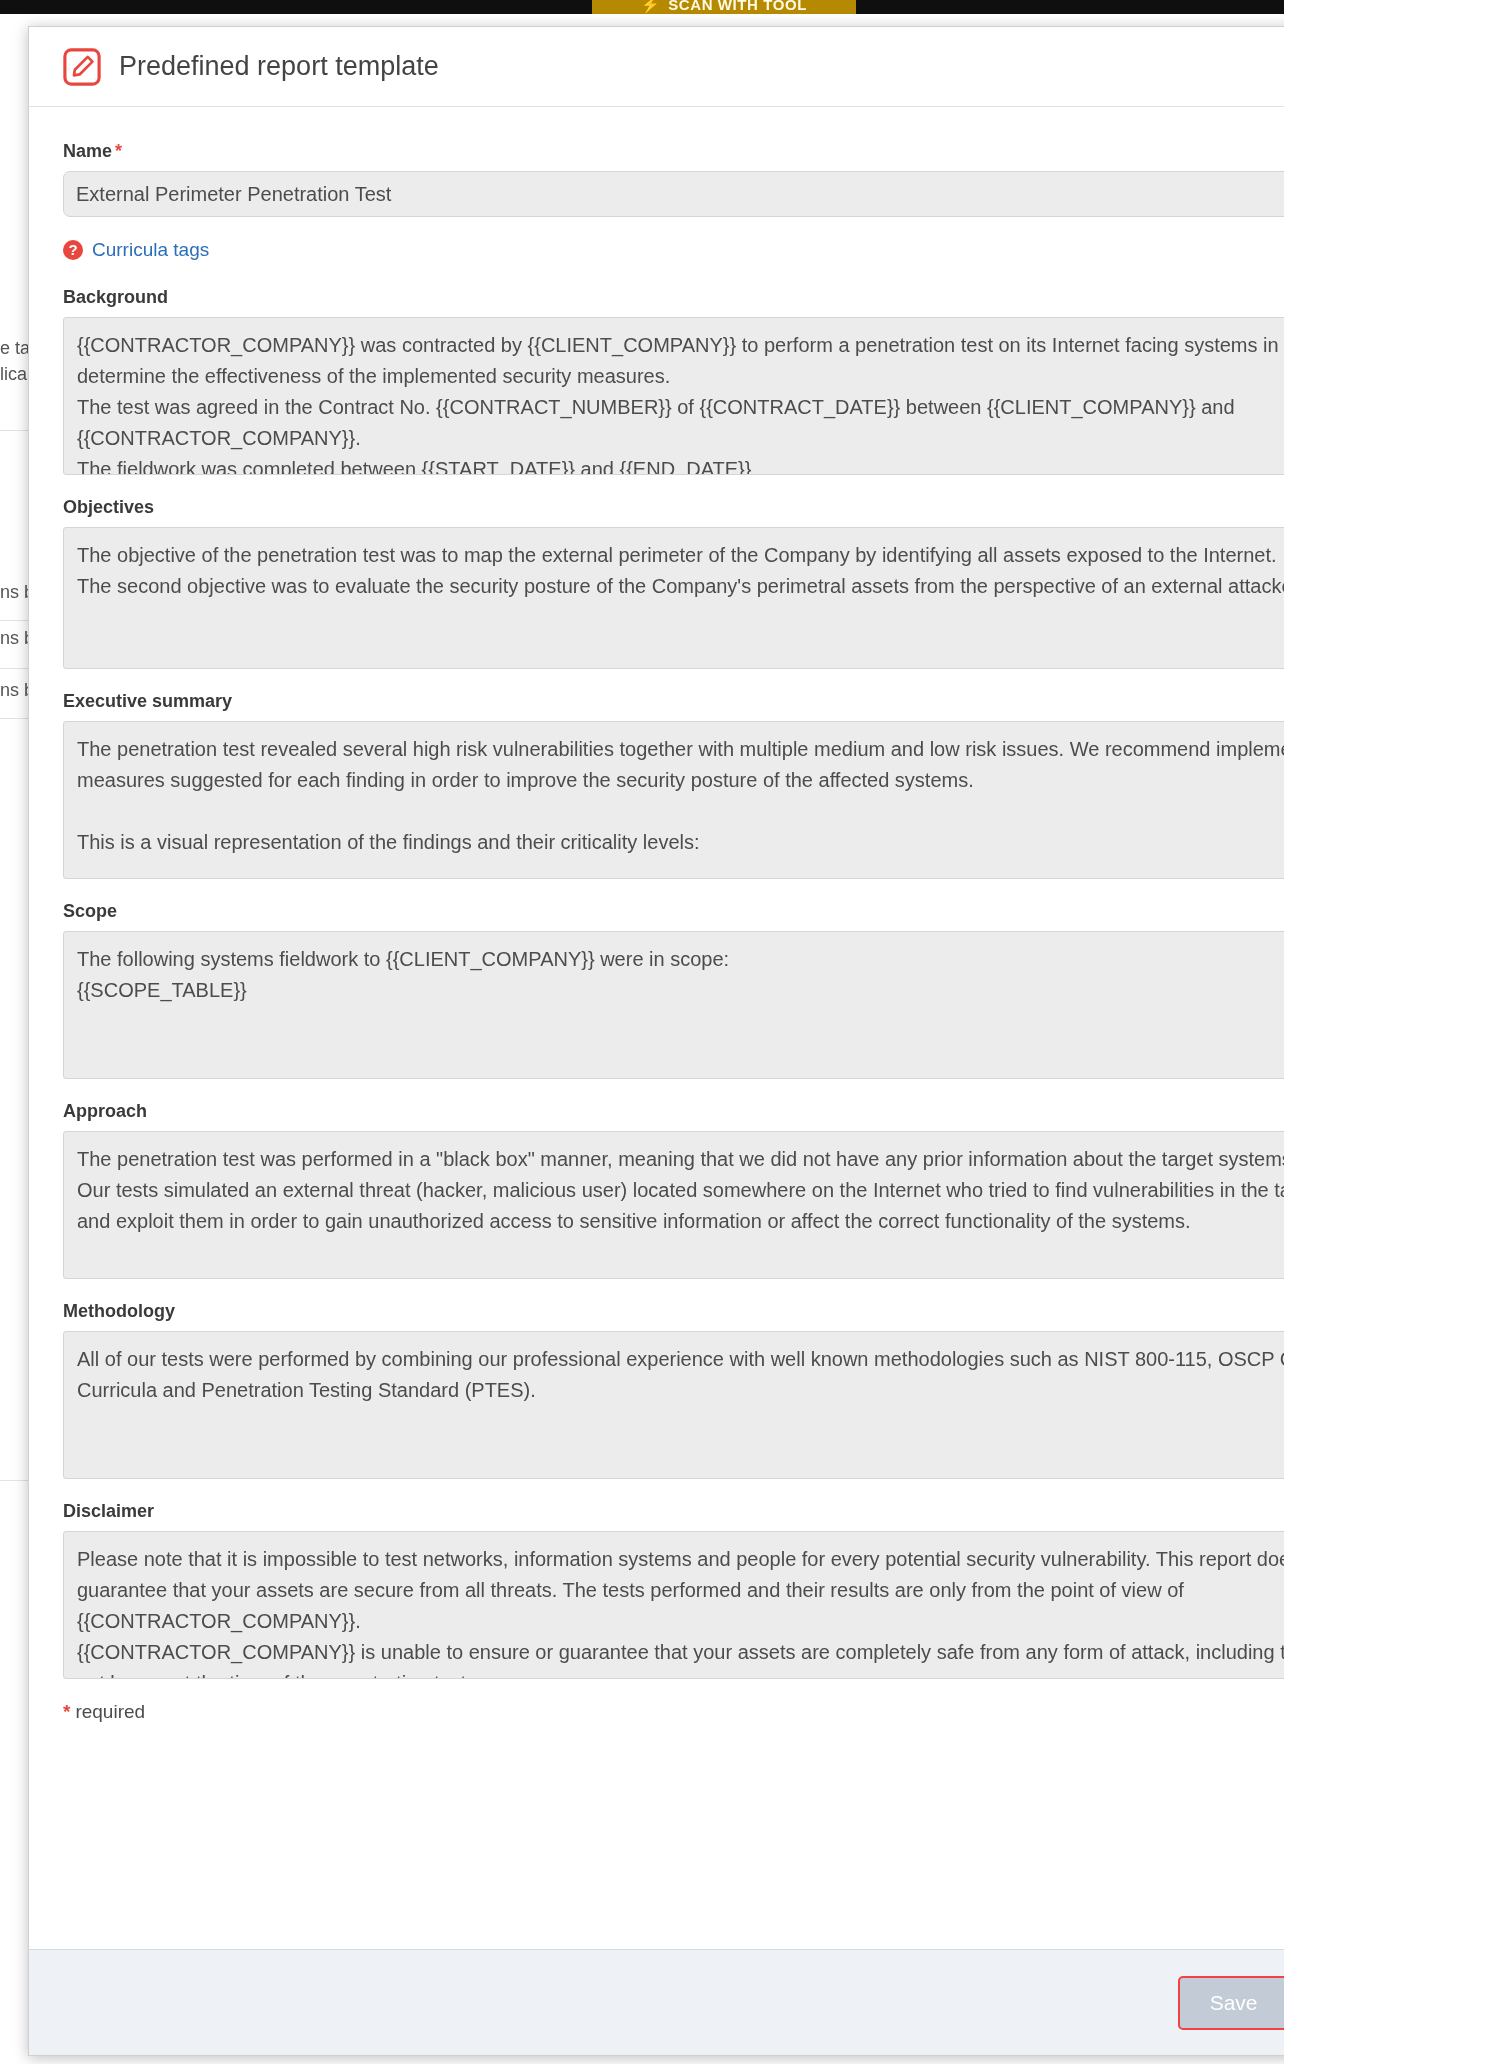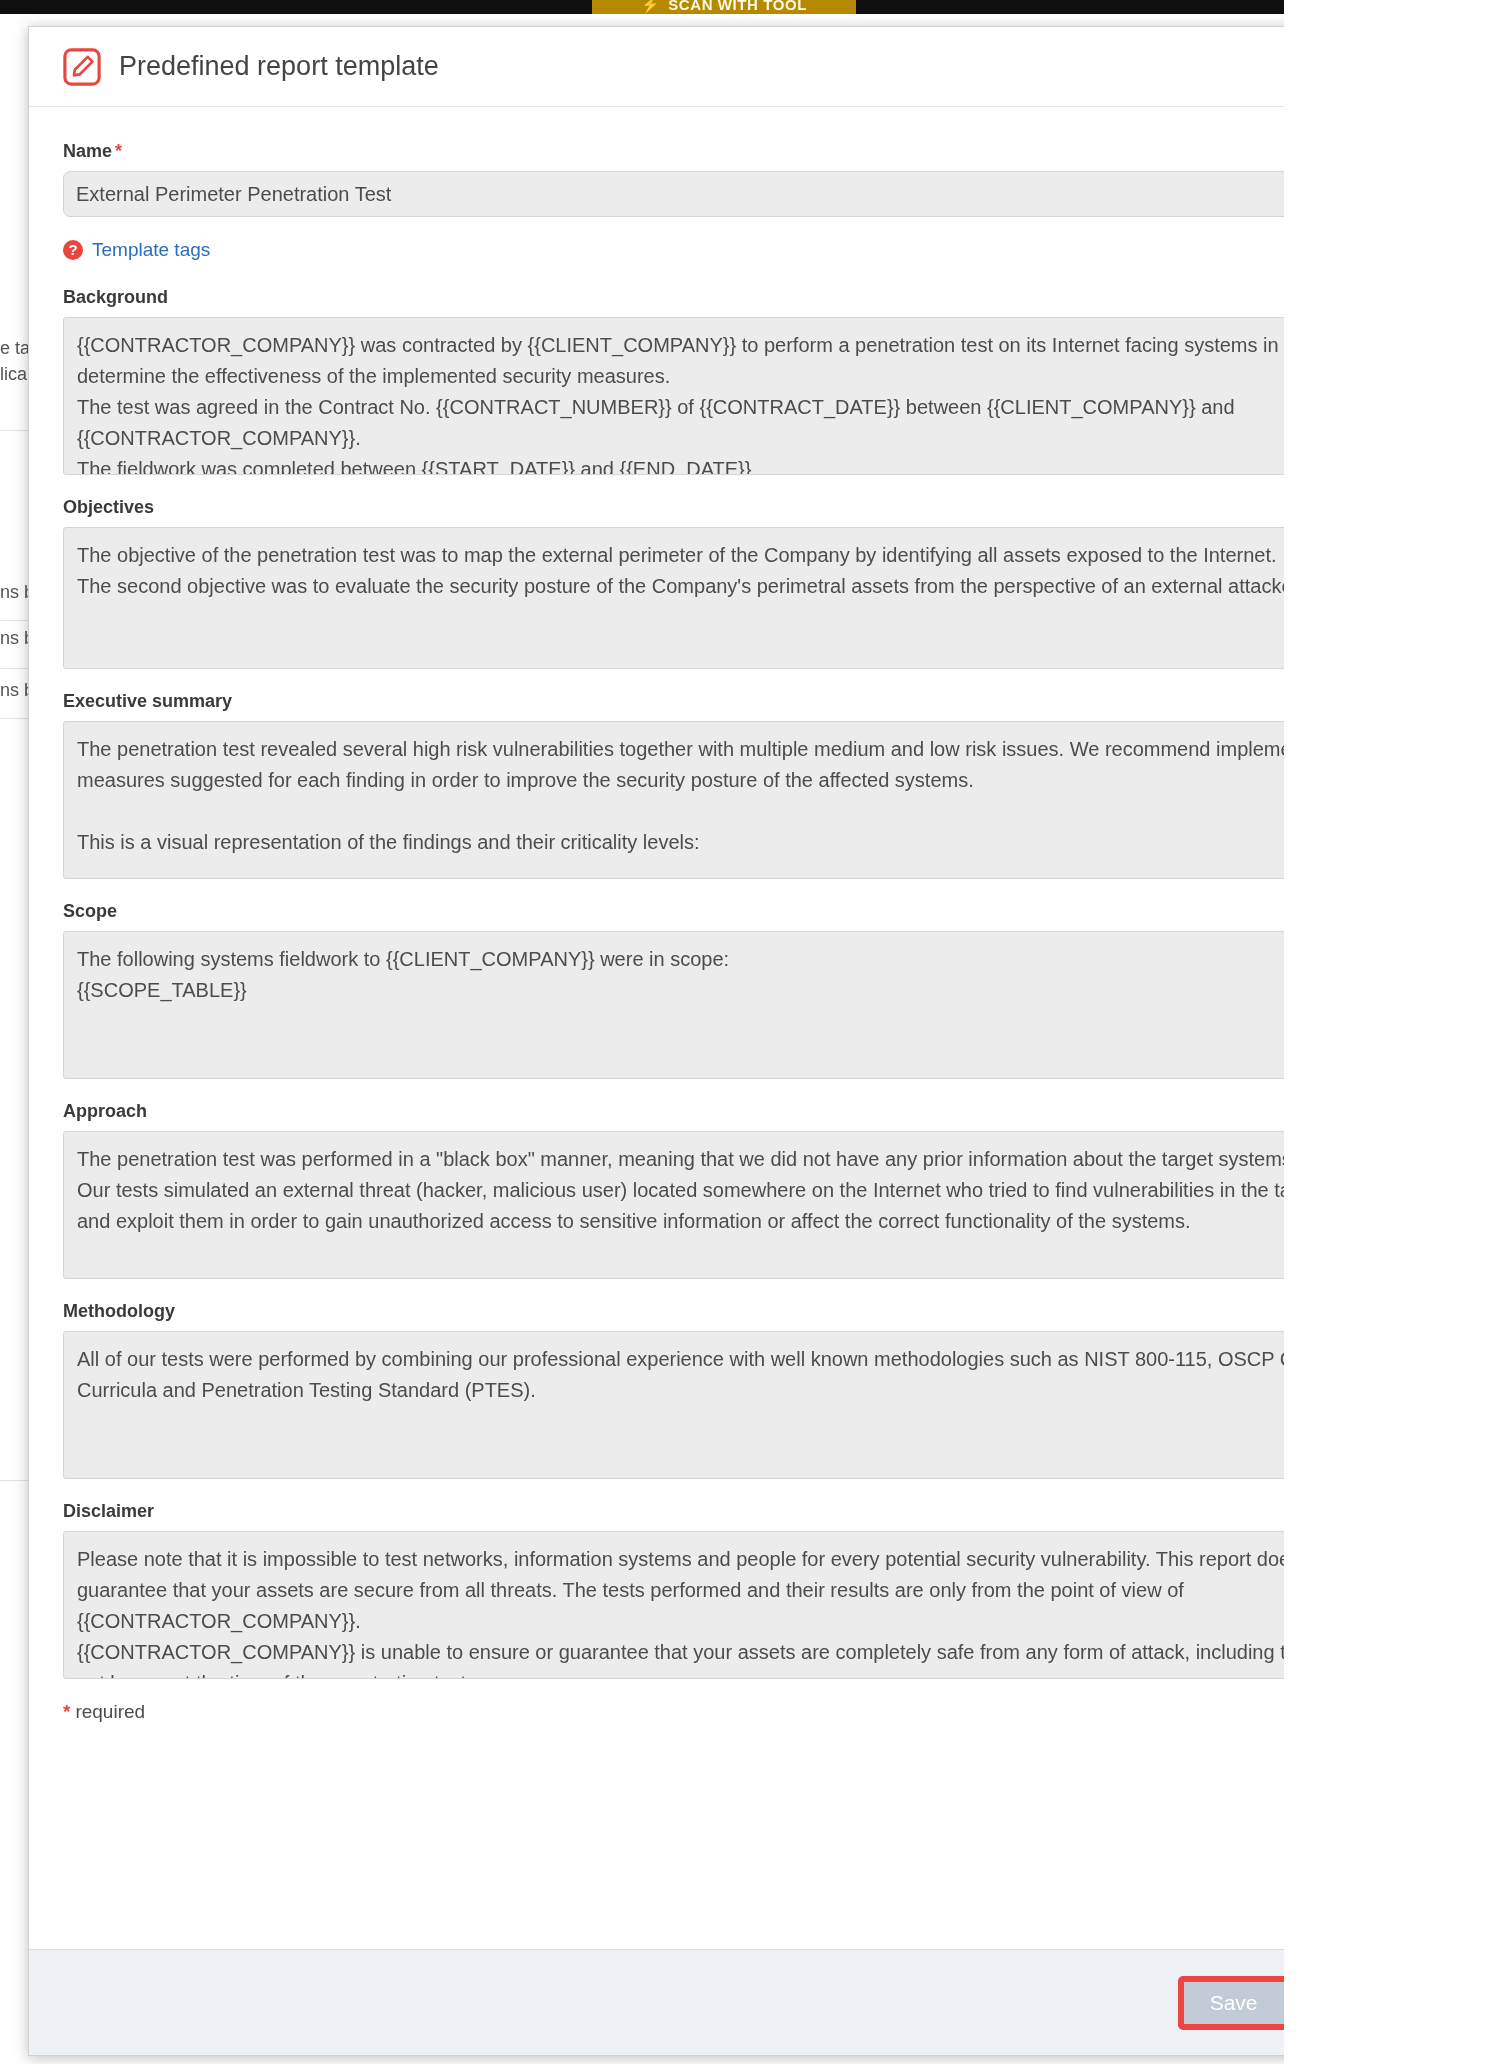--- a/index.html
+++ b/index.html
@@ -226,21 +226,21 @@
     height: 54px;
     min-width: 112px;
     border-radius: 5px;
     font-size: 21px;
     font-family: "Liberation Sans", sans-serif;
     cursor: pointer;
     padding: 0 26px;
   }
   .btn-save {
     background: #c3cbd6;
-    border: 6px solid #ef4444;
+    border: 2px solid #ef4444;
     color: #ffffff;
   }
   .btn-cancel {
     background: #ffffff;
     border: 2px solid #e8a33d;
     color: #4a4a4a;
   }
 </style>
 </head>
 <body>
@@ -280,21 +280,21 @@
 
       <div class="field-block">
         <label class="field-label">
           <span>Name</span><span class="req-star">*</span>
         </label>
         <input class="text-input" type="text" value="External Perimeter Penetration Test" style="">
       </div>
 
       <div class="tags-link-row">
         <span class="help-badge">?</span>
-        <a class="tags-link">Template tags</a>
+        <a class="tags-link">Curricula tags</a>
       </div>
 
       <div class="field-block">
         <label class="field-label">Background</label>
         <div class="ta-wrap">
           <div class="textarea" style="height:158px;">{{CONTRACTOR_COMPANY}} was contracted by {{CLIENT_COMPANY}} to perform a penetration test on its Internet facing systems in order to determine the effectiveness of the implemented security measures.
 The test was agreed in the Contract No. {{CONTRACT_NUMBER}} of {{CONTRACT_DATE}} between {{CLIENT_COMPANY}} and {{CONTRACTOR_COMPANY}}.
 The fieldwork was completed between {{START_DATE}} and {{END_DATE}}</div>
           <div class="sbar" style="height:78px;"></div>
           <div class="grip"></div>

